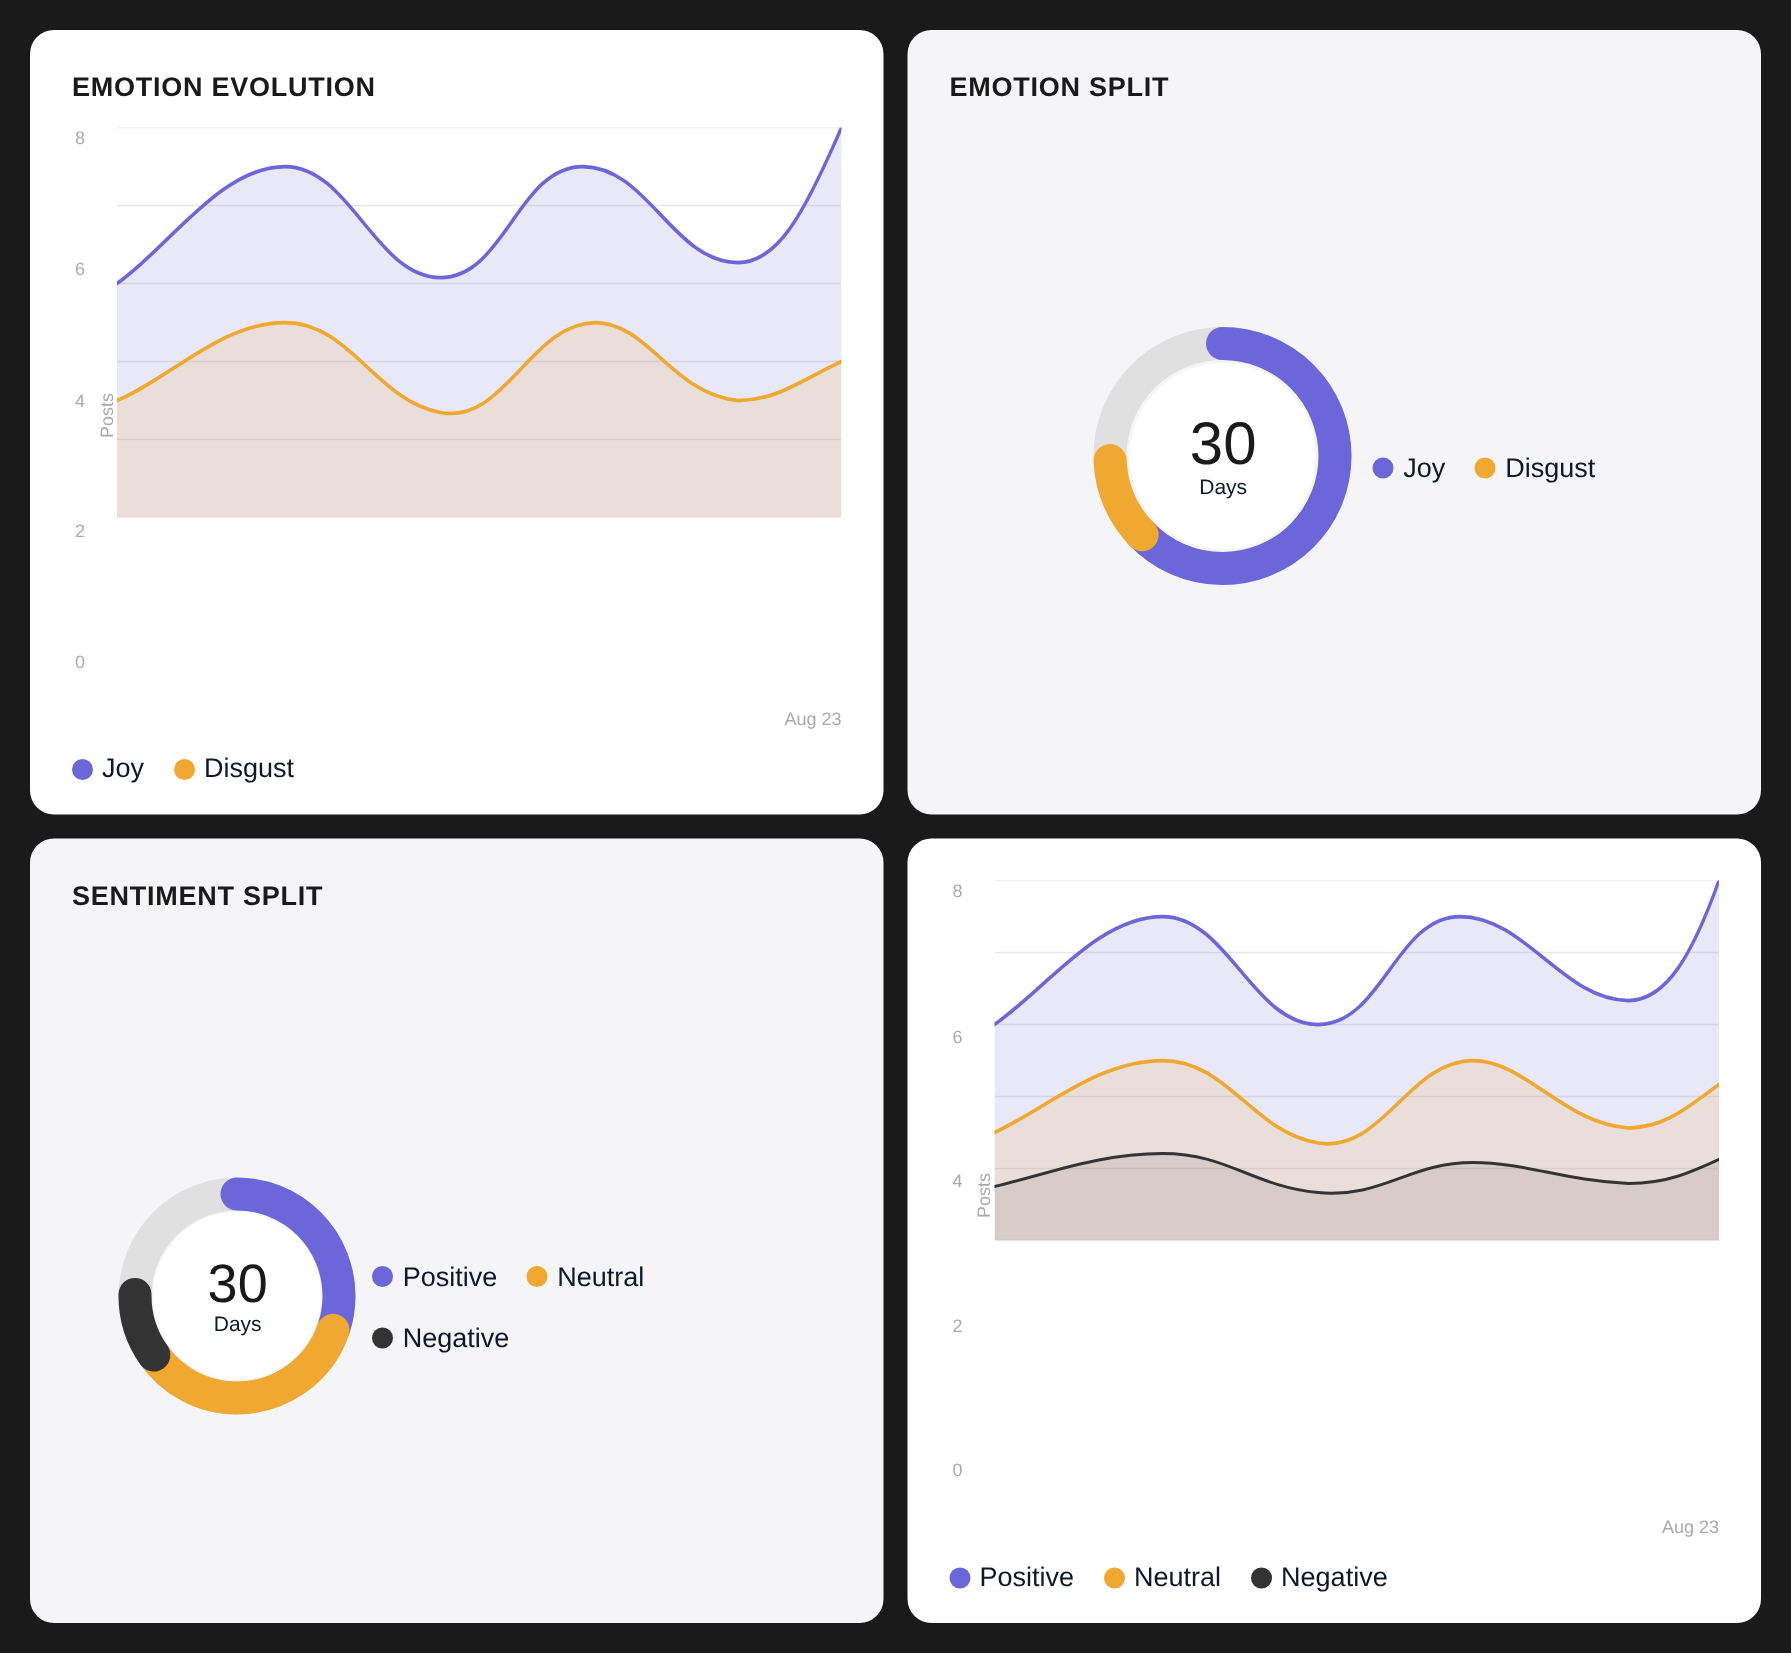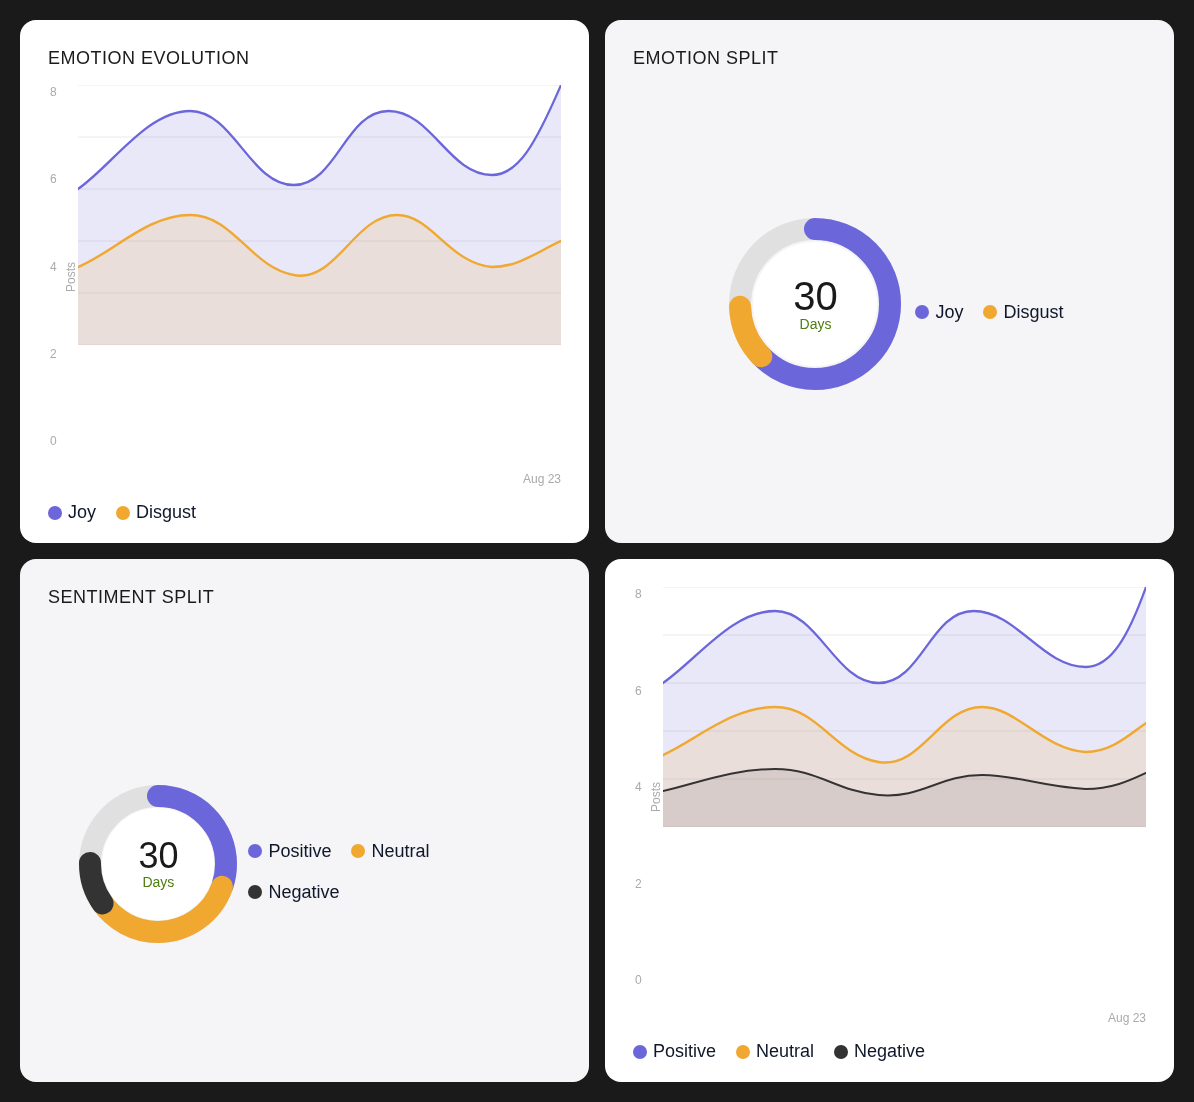--- a/index.html
+++ b/index.html
@@ -19,21 +19,21 @@
       border-radius: 16px;
       padding: 28px 28px 20px 28px;
       margin: 8px;
       display: flex;
       flex-direction: column;
       position: relative;
       overflow: hidden;
     }
     .card-title {
       font-size: 18px;
-      font-weight: 400;
+      font-weight: 700;
       letter-spacing: 0.5px;
       color: #1a1a1a;
       margin-bottom: 16px;
     }
     
     .legend {
       display: flex;
       gap: 20px;
       margin-top: 10px;
       flex-wrap: wrap;
@@ -91,21 +91,21 @@
       text-align: center;
     }
     .donut-center-number {
       font-size: 40px;
       font-weight: 300;
       color: #1a1a1a;
       line-height: 1;
     }
     .donut-center-label {
       font-size: 14px;
-      color: #4d7c0f;
+      color: #0f172a;
     }
     
     .sentiment-split-card {
       background: #f5f5f7;
       gap: 41px;
     }
     .sentiment-split-card .donut-wrapper {
       width: 180px;
       height: 180px;
     }

